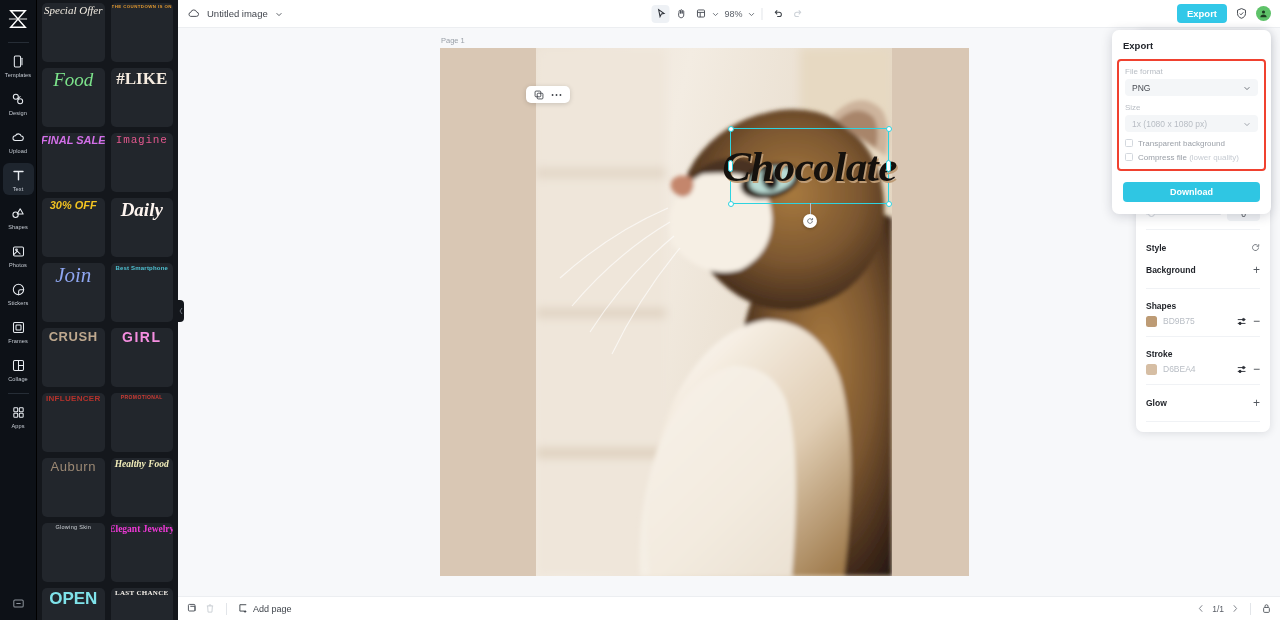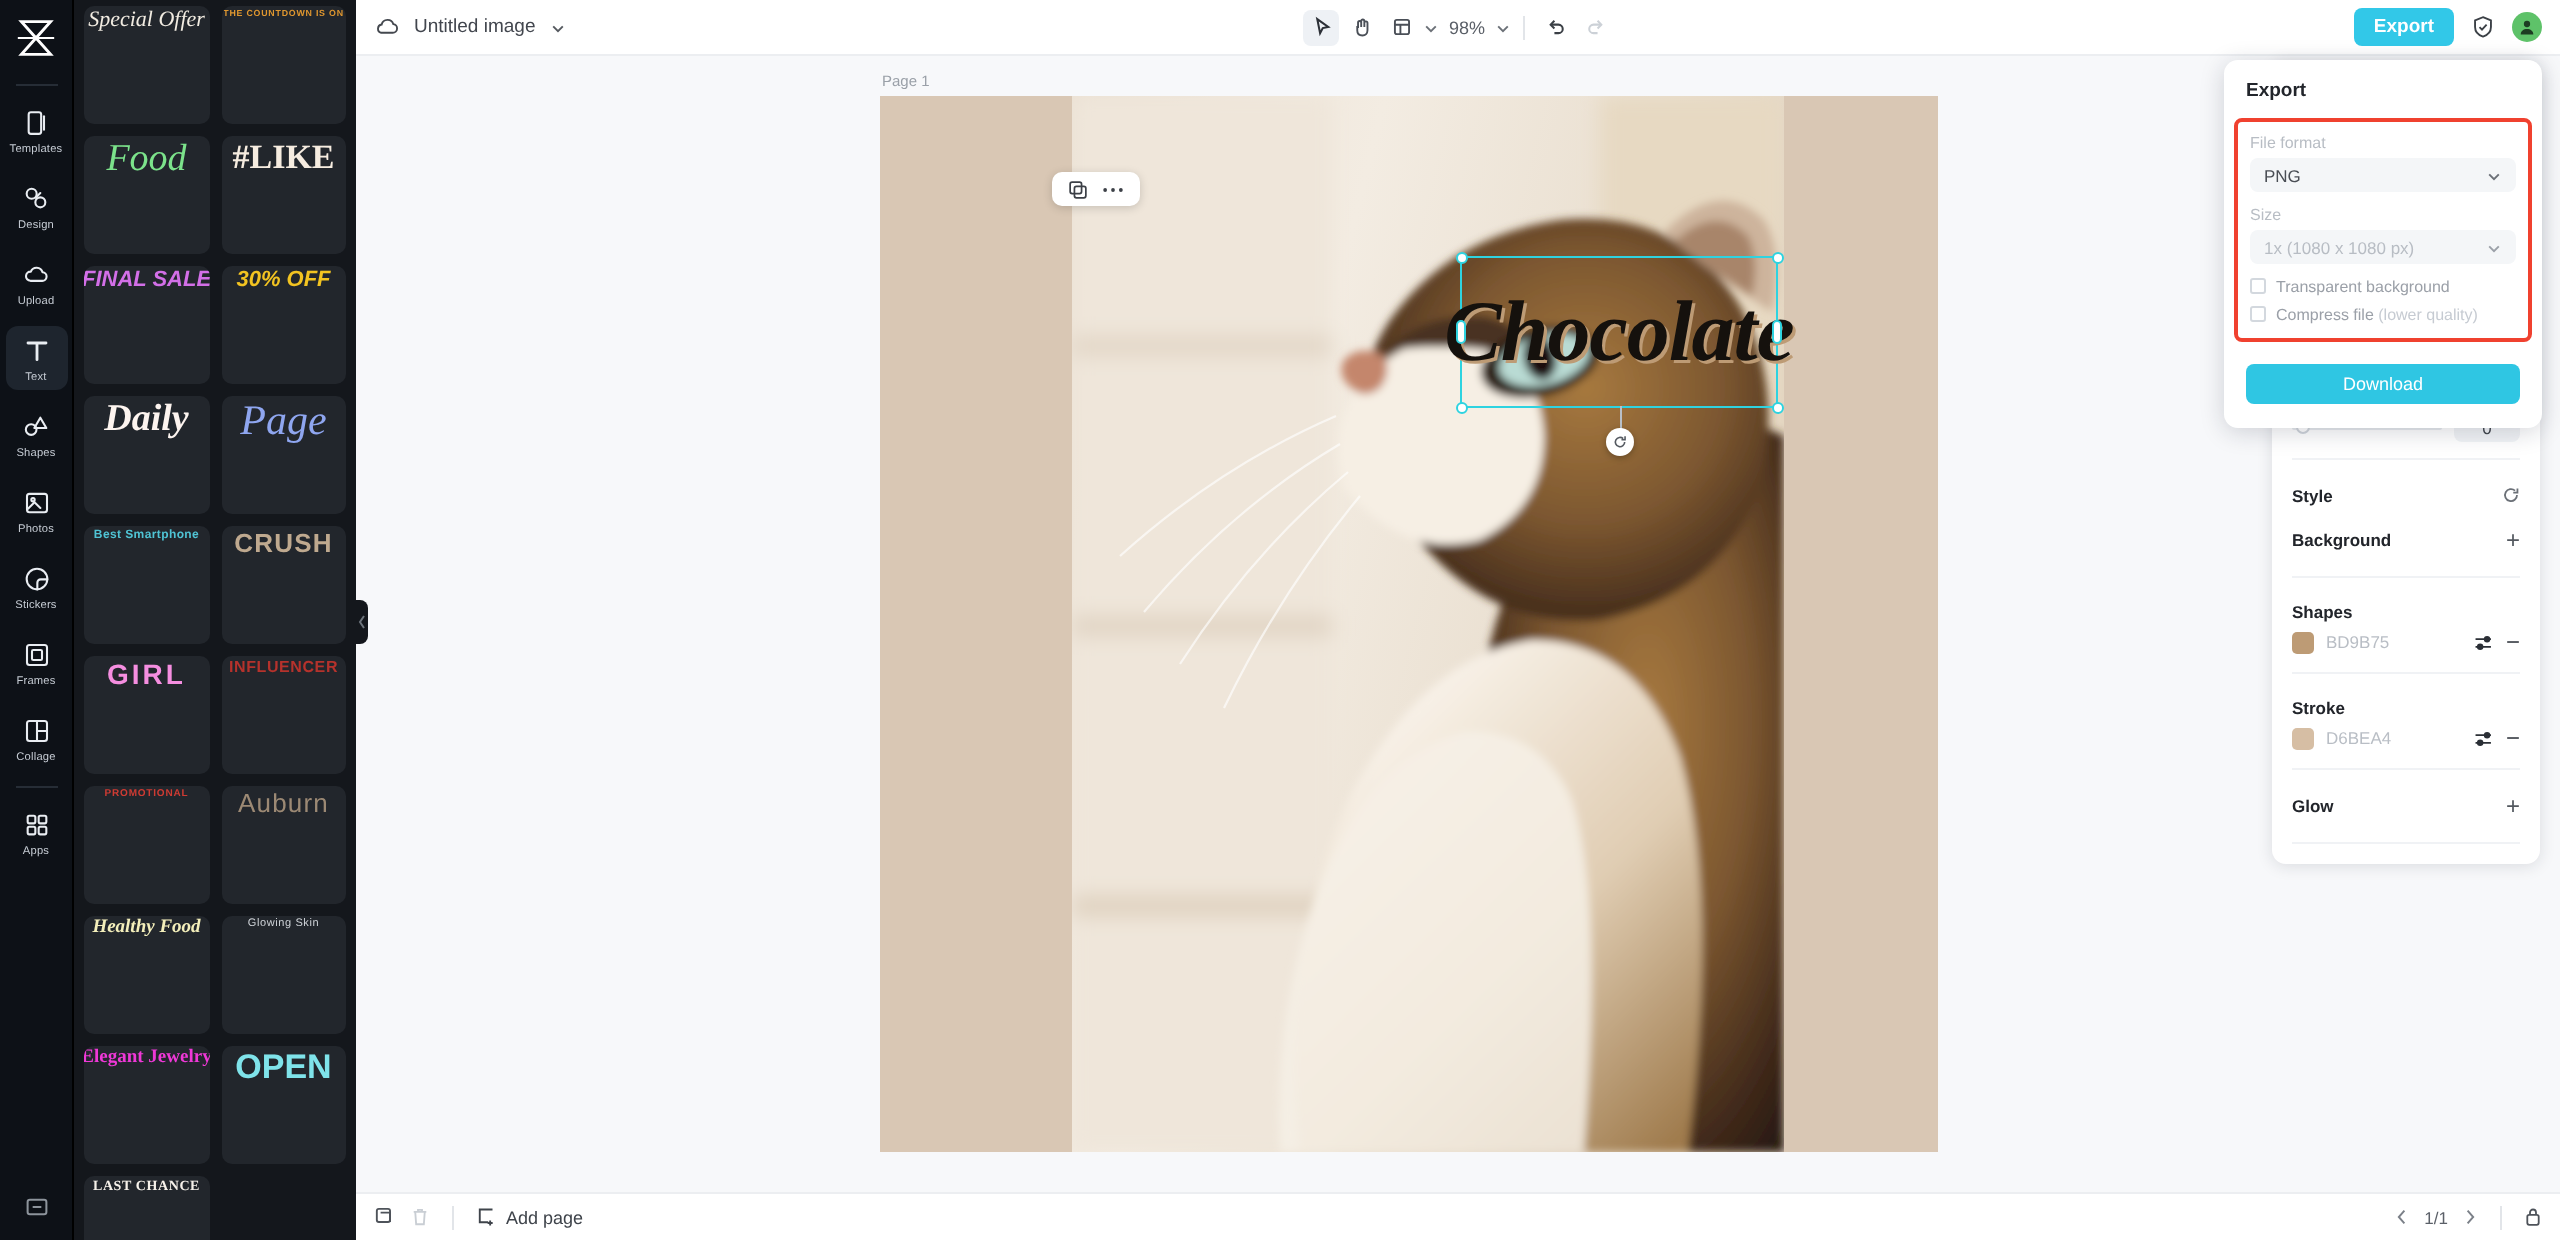--- a/index.html
+++ b/index.html
@@ -183,21 +183,21 @@
     align-items:center; justify-content:space-between; padding:0 7px;
     font-size:8.5px; color:#4a4e55; cursor:pointer; margin-bottom:7px;
   }
   .ex-select.mut { color:#b8bdc4; }
   .ex-check { display:flex; align-items:flex-start; gap:5px; margin-bottom:5px; cursor:pointer;}
   .cbox { width:8px; height:8px; border:1px solid #d3d8de; border-radius:1.5px; }
   .ex-ctext { font-size:8px; color:#9ba0a8; }
   .ex-ctext i { font-style:normal; color:#c6cbd2; }
   .dl-btn { margin-top:11px; height:20px; background:#2fc6e3; border-radius:4px;
     display:flex; align-items:center; justify-content:center; color:#fff;
-    font-size:9px; font-weight:normal; cursor:pointer; }
+    font-size:9px; font-weight:bold; cursor:pointer; }
 </style>
 </head>
 <body>
 
 <div class="app">
 
   <div class="rail">
     <div class="rail-logo">
       <svg width="22" height="20" viewBox="0 0 24 22" fill="none" stroke="#fff" stroke-width="1.6">
         <path d="M4 2 L20 2 L12 11 Z M4 20 L20 20 L12 11 Z"></path>
@@ -320,27 +320,30 @@
         <div class="tpl-card">
           <span class="tpl-txt" style="color: rgb(124, 227, 139); font-size: 19px; font-family: &quot;Liberation Serif&quot;, serif; font-style: italic; font-weight: normal; letter-spacing: 0px;">Food</span>
         </div>
         <div class="tpl-card">
           <span class="tpl-txt" style="color: rgb(246, 236, 224); font-size: 17px; font-family: &quot;Liberation Serif&quot;, serif; font-style: normal; font-weight: bold; letter-spacing: 0px;">#LIKE</span>
         </div>
         <div class="tpl-card">
           <span class="tpl-txt" style="color: rgb(211, 111, 232); font-size: 11px; font-family: &quot;Liberation Sans&quot;, sans-serif; font-style: italic; font-weight: bold; letter-spacing: 0px;">FINAL SALE</span>
         </div>
         <div class="tpl-card">
+          <span class="tpl-txt" style="color: rgb(224, 87, 140); font-size: 11px; font-family: &quot;Liberation Mono&quot;, monospace; font-style: normal; font-weight: normal; letter-spacing: 0.8px;">Imagine</span>
+        </div>
+        <div class="tpl-card">
           <span class="tpl-txt" style="color: rgb(242, 195, 33); font-size: 11px; font-family: &quot;Liberation Sans&quot;, sans-serif; font-style: italic; font-weight: bold; letter-spacing: 0px;">30% OFF</span>
         </div>
         <div class="tpl-card">
           <span class="tpl-txt" style="color: rgb(253, 244, 239); font-size: 19px; font-family: &quot;Liberation Serif&quot;, serif; font-style: italic; font-weight: bold; letter-spacing: 0px;">Daily</span>
         </div>
         <div class="tpl-card">
-          <span class="tpl-txt" style="color: rgb(143, 166, 240); font-size: 21px; font-family: &quot;Liberation Serif&quot;, serif; font-style: italic; font-weight: normal; letter-spacing: 0px;">Page</span>
+          <span class="tpl-txt" style="color: rgb(143, 166, 240); font-size: 21px; font-family: &quot;Liberation Serif&quot;, serif; font-style: italic; font-weight: normal; letter-spacing: 0px;">Join</span>
         </div>
         <div class="tpl-card">
           <span class="tpl-txt" style="color: rgb(79, 195, 212); font-size: 6px; font-family: &quot;Liberation Sans&quot;, sans-serif; font-style: normal; font-weight: bold; letter-spacing: 0.2px;">Best Smartphone</span>
         </div>
         <div class="tpl-card">
           <span class="tpl-txt" style="color: rgb(191, 169, 143); font-size: 13px; font-family: &quot;Liberation Sans&quot;, sans-serif; font-style: normal; font-weight: bold; letter-spacing: 0.6px;">CRUSH</span>
         </div>
         <div class="tpl-card">
           <span class="tpl-txt" style="color: rgb(245, 142, 224); font-size: 14px; font-family: &quot;Liberation Sans&quot;, sans-serif; font-style: normal; font-weight: bold; letter-spacing: 1.5px;">GIRL</span>
         </div>

